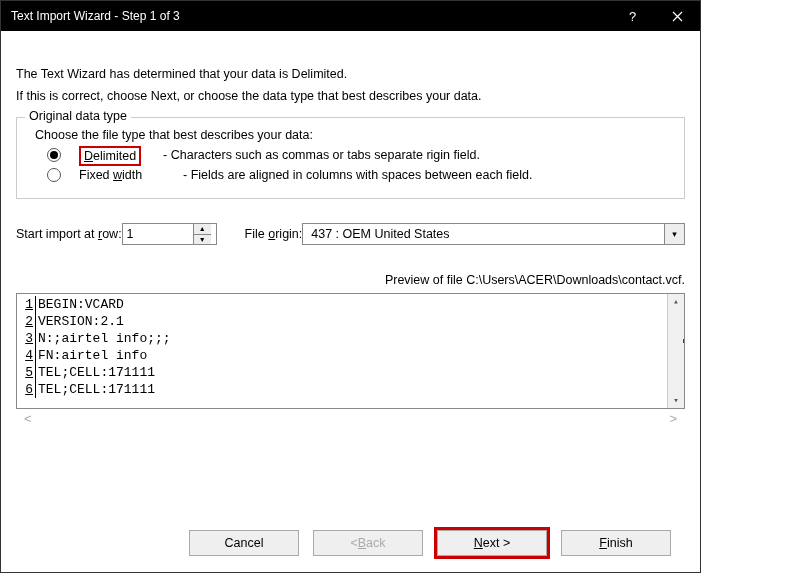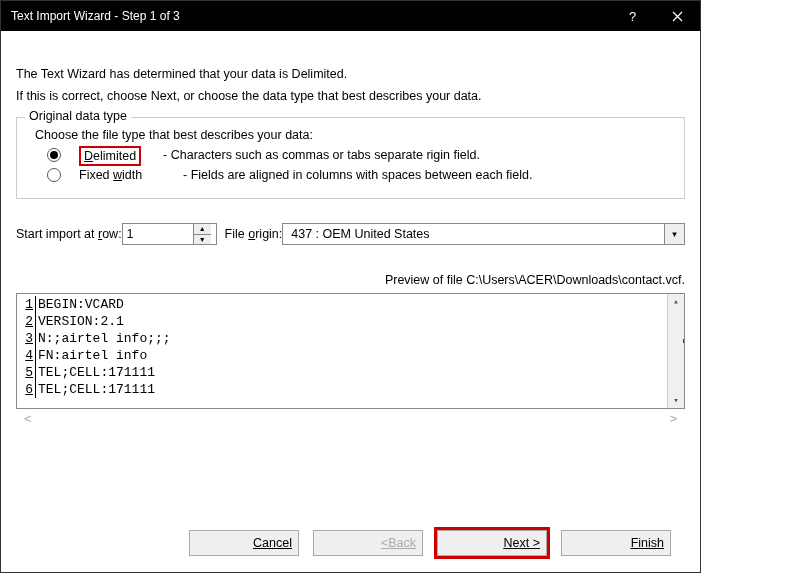--- a/index.html
+++ b/index.html
@@ -118,21 +118,21 @@
   .spin-btn {
     flex: 1;
     font-size: 7px;
     display: flex;
     align-items: center;
     justify-content: center;
     background: #eee;
     cursor: default;
   }
   .spin-btn + .spin-btn { border-top: 1px solid #888; }
-  .fileorigin-lbl { margin-left: 8px; }
+  .fileorigin-lbl { margin-left: 28px; }
   .combo {
     flex: 1;
     display: flex;
     align-items: center;
     border: 1px solid #888;
     height: 22px;
     background: #fff;
   }
   .combo-text {
     flex: 1;
@@ -228,22 +228,21 @@
   }
   .btn {
     width: 110px;
     height: 26px;
     border: 1px solid #aaa;
     background: #efefef;
     font: inherit;
     cursor: default;
     display: flex;
     align-items: center;
-    justify-content: flex-end;
-    text-decoration: underline;
+    justify-content: center;
   }
   .btn.disabled { color: #aaa; }
   .btn .ul { text-decoration: underline; }
   .btn-highlight {
     outline: 3px solid #cc0000;
     outline-offset: 0;
   }
 </style>
 </head>
 <body>

